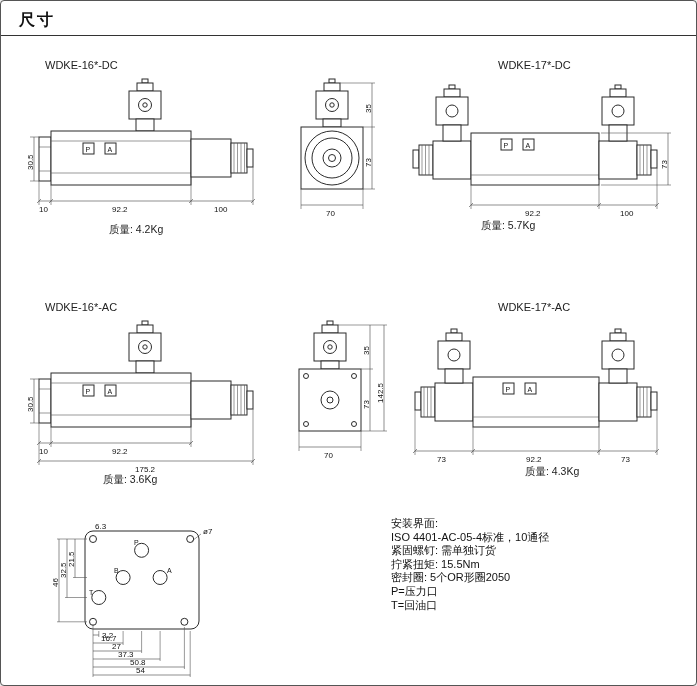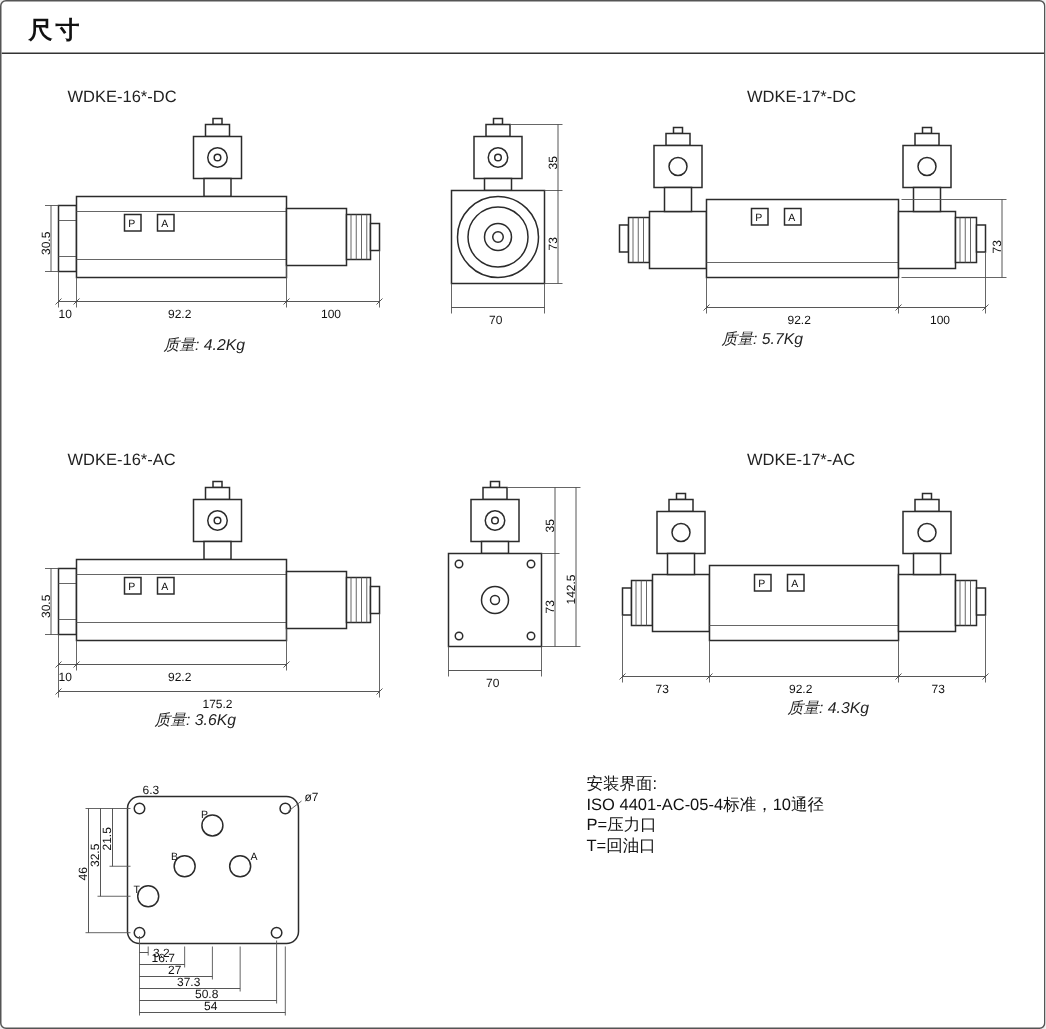--- a/index.html
+++ b/index.html
@@ -4,21 +4,21 @@
 <style>
   * { margin:0; padding:0; box-sizing:border-box; }
   html,body { background:#eee; }
   body { font-family:"Liberation Sans","DejaVu Sans",sans-serif; }
   .page { position:relative; width:697px; height:686px; background:#fff;
           border:1.5px solid #555; border-radius:4px; overflow:hidden; }
   .title { position:absolute; left:18px; top:9px; font-size:16px; font-weight:bold;
            color:#111; letter-spacing:2px; }
   .rule { position:absolute; left:0; right:0; top:34px; border-top:1px solid #333; }
   .dlabel { position:absolute; font-size:11px; color:#222;text-align:right; }
-  .weight { position:absolute; font-size:10.5px; color:#222;font-style:italic; }
+  .weight { position:absolute; font-size:10.5px; color:#222; }
   .notes  { position:absolute; left:390px; top:516px; font-size:11px; color:#111;
             line-height:13.6px; white-space:nowrap; }
   svg.drw { position:absolute; overflow:visible; }
   .fillw { fill:#fff; stroke:#2b2b2b; stroke-width:1; }
   .ln   { fill:none; stroke:#2b2b2b; stroke-width:1; }
   .thin { fill:none; stroke:#555; stroke-width:0.6; }
   .dim  { fill:none; stroke:#444; stroke-width:0.6; }
   text.dt { font-size:8px; fill:#111; font-family:"Liberation Sans",sans-serif; }
   text.pt { font-size:7px; fill:#111; font-family:"Liberation Sans",sans-serif; }
 </style>
@@ -340,17 +340,20 @@
       <text class="dt" x="81" y="124">27</text>
       <text class="dt" x="87" y="132">37.3</text>
       <text class="dt" x="99" y="140">50.8</text>
       <text class="dt" x="105" y="148">54</text>
     </g>
   </svg>
 
   <div class="notes">
     <div>安装界面:</div>
     <div>ISO 4401-AC-05-4标准，10通径</div>
+    <div>紧固螺钉: 需单独订货</div>
+    <div>拧紧扭矩: 15.5Nm</div>
+    <div>密封圈: 5个OR形圈2050</div>
     <div>P=压力口</div>
     <div>T=回油口</div>
   </div>
 
 </div>
 
 </body></html>

